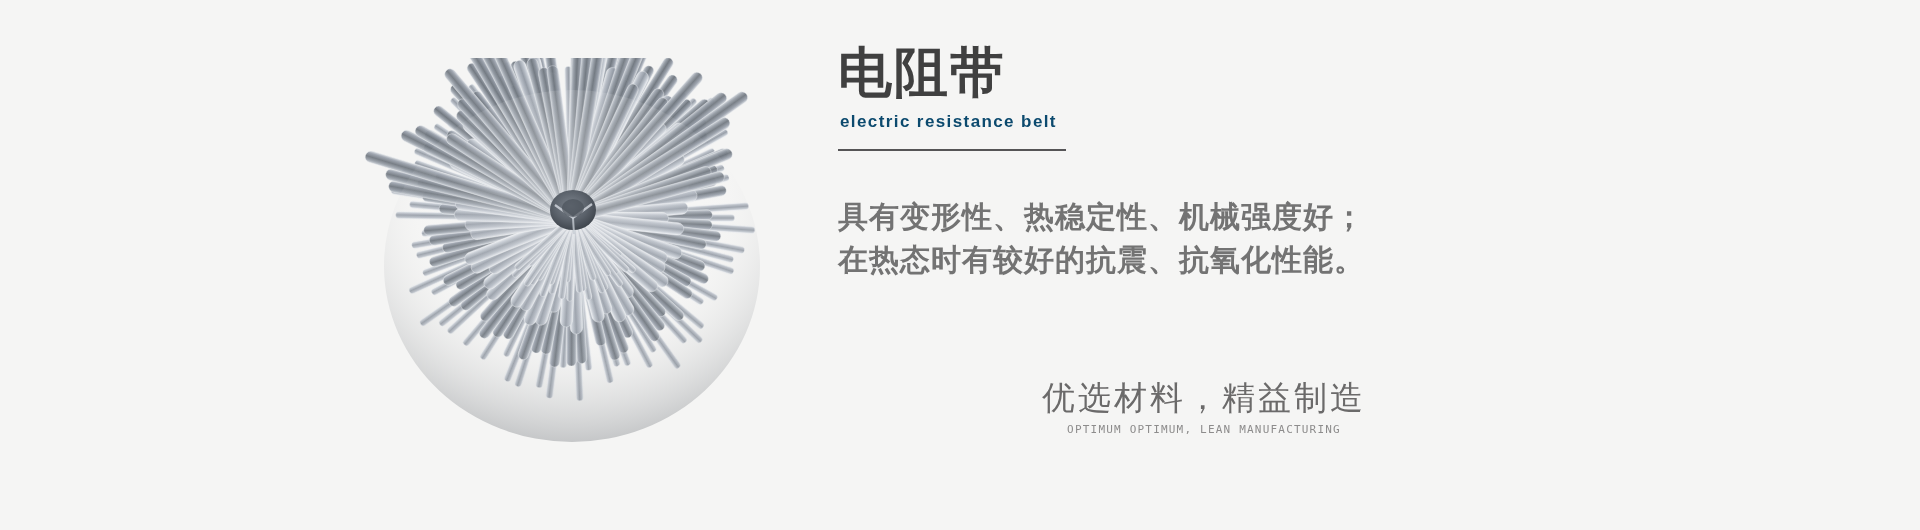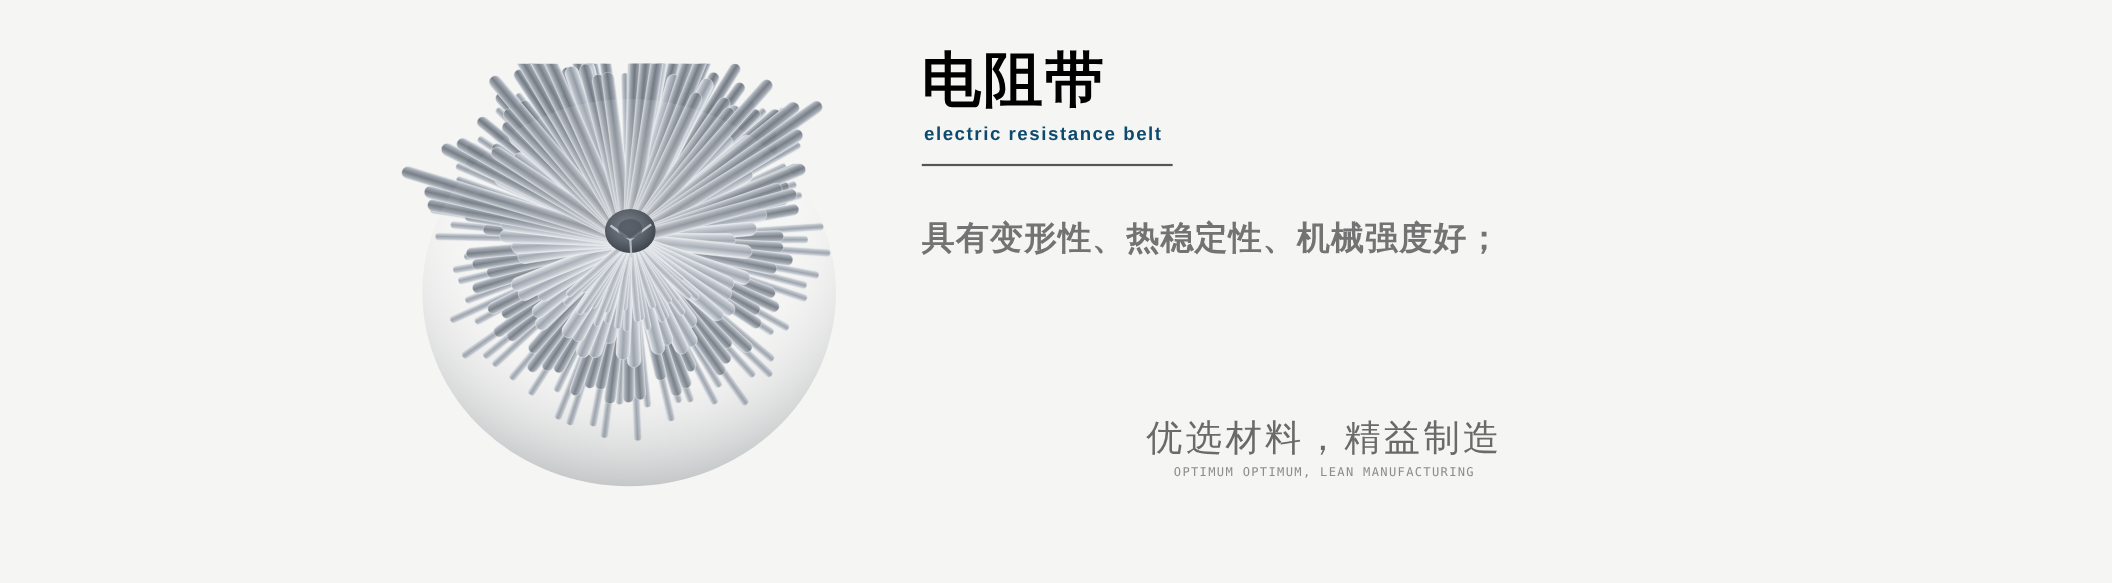--- a/index.html
+++ b/index.html
@@ -43,21 +43,21 @@
     top: 42px;
     width: 800px;
     height: 450px;
   }
 
   #title-cn {
     font-family: "DejaVu Sans", "Liberation Sans", sans-serif;
     font-size: 54px;
     font-weight: 700;
     line-height: 62px;
-    color: #000000;
+    color: #404040;
     letter-spacing: 2px;
     margin: 0;
     padding: 0;
     white-space: nowrap;
   }
 
   #title-en {
     font-family: "Liberation Sans", "DejaVu Sans", sans-serif;
     font-size: 17px;
     font-weight: 700;
@@ -418,20 +418,21 @@
   <div id="text-block">
 
     <h1 id="title-cn">电阻带</h1>
 
     <div id="title-en">electric resistance belt</div>
 
     <div id="title-divider"></div>
 
     <div id="description">
       <div class="desc-line">具有变形性、热稳定性、机械强度好；</div>
+      <div class="desc-line">在热态时有较好的抗震、抗氧化性能。</div>
     </div>
 
     <div id="tagline">
       <div id="tagline-cn">优选材料，精益制造</div>
       <div id="tagline-en">OPTIMUM OPTIMUM, LEAN MANUFACTURING</div>
     </div>
 
   </div>
 </div>
 

